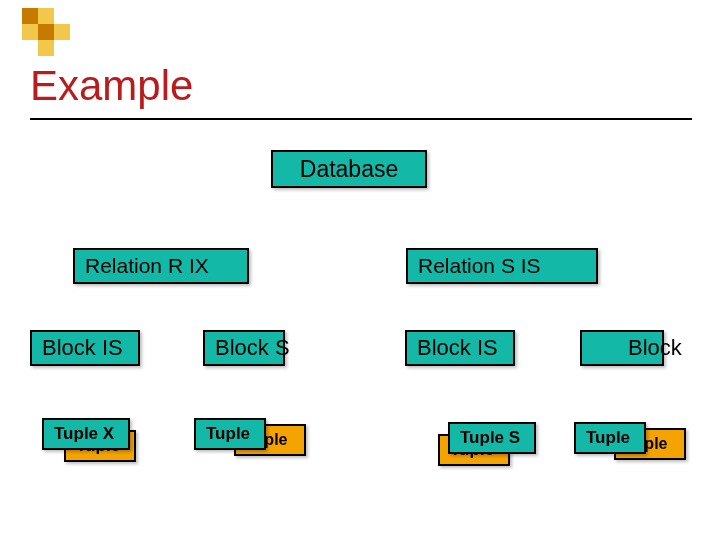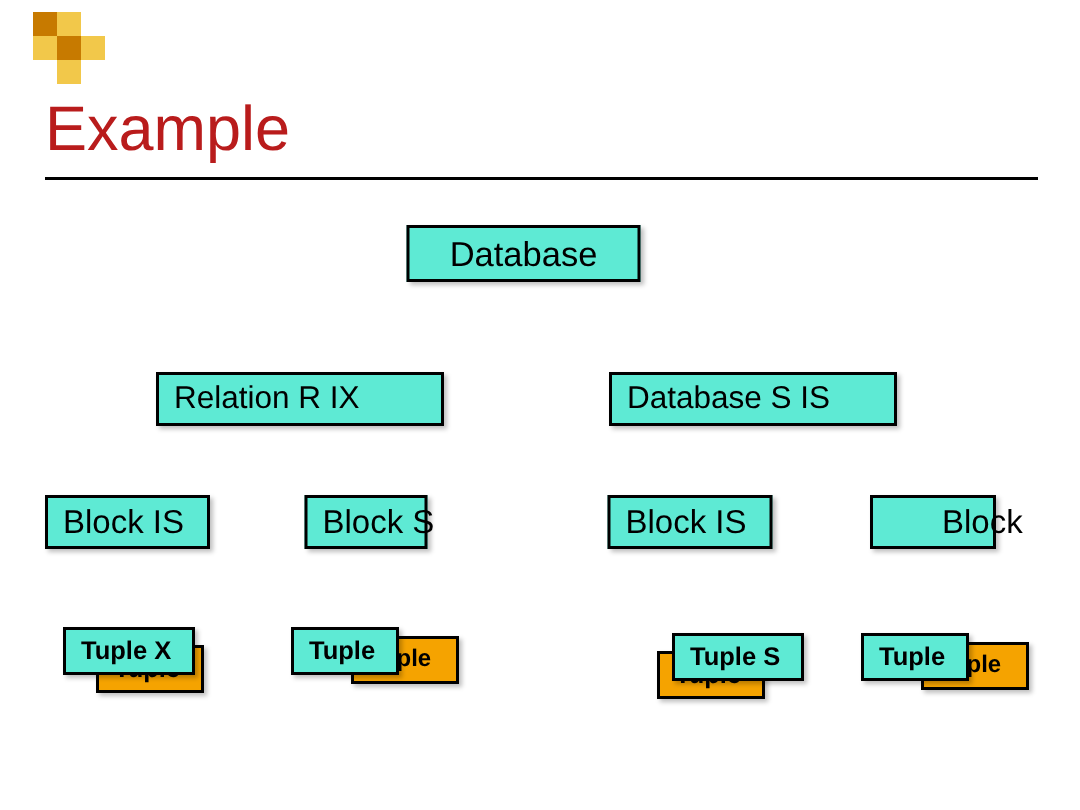--- a/index.html
+++ b/index.html
@@ -39,21 +39,21 @@
       position: absolute;
       top: 118px;
       left: 30px;
       width: 662px;
       height: 2px;
       background: #000;
     }
 
     .box {
       position: absolute;
-      background: #5eead4;
+      background: #14b8a6;
       border: 2px solid #000;
       display: flex;
       align-items: center;
       padding: 0 10px;
       box-shadow: 2px 2px 3px rgba(0,0,0,0.25);
       font-size: 21px;
       white-space: nowrap;
     }
     .box-sm { font-size: 22px; }
     .box-tuple { font-size: 17px; font-weight: bold; }
@@ -89,22 +89,22 @@
   <div class="sq-empty"></div>
     <div class="sq-light"></div>
     <div class="sq-empty"></div>
 </div>
 
 <h1 class="title">Example</h1>
 <div class="underline"></div>
 
 <div class="box" style="top:150px; left:271px; width:156px; height:38px; font-size:23px; justify-content:center;">Database</div>
 
-<div class="box" style="top:248px; left:73px; width:192px; height:36px;margin-left:31px;">Relation R  IX</div>
-<div class="box" style="top:248px; left:406px; width:192px; height:36px;">Database S   IS</div>
+<div class="box" style="top:248px; left:73px; width:176px; height:36px;">Relation R  IX</div>
+<div class="box" style="top:248px; left:406px; width:192px; height:36px;">Relation S   IS</div>
 
 <div class="box box-sm" style="top:330px; left:30px; width:110px; height:36px;">Block IS</div>
 <div class="box box-sm" style="top:330px; left:203px; width:82px; height:36px;">Block S</div>
 <div class="box box-sm" style="top:330px; left:405px; width:110px; height:36px;">Block IS</div>
 <div class="box box-sm" style="top:330px; left:580px; width:84px; height:36px;padding-left:46px;">Block</div>
 
 <div class="group stack" style="top:418px; left:42px;">
   <div class="behind box-tuple" style="width:72px; height:32px;">Tuple</div>
   <div class="box box-tuple front" style="position:relative; width:88px; height:32px;">Tuple X</div>
 </div>

